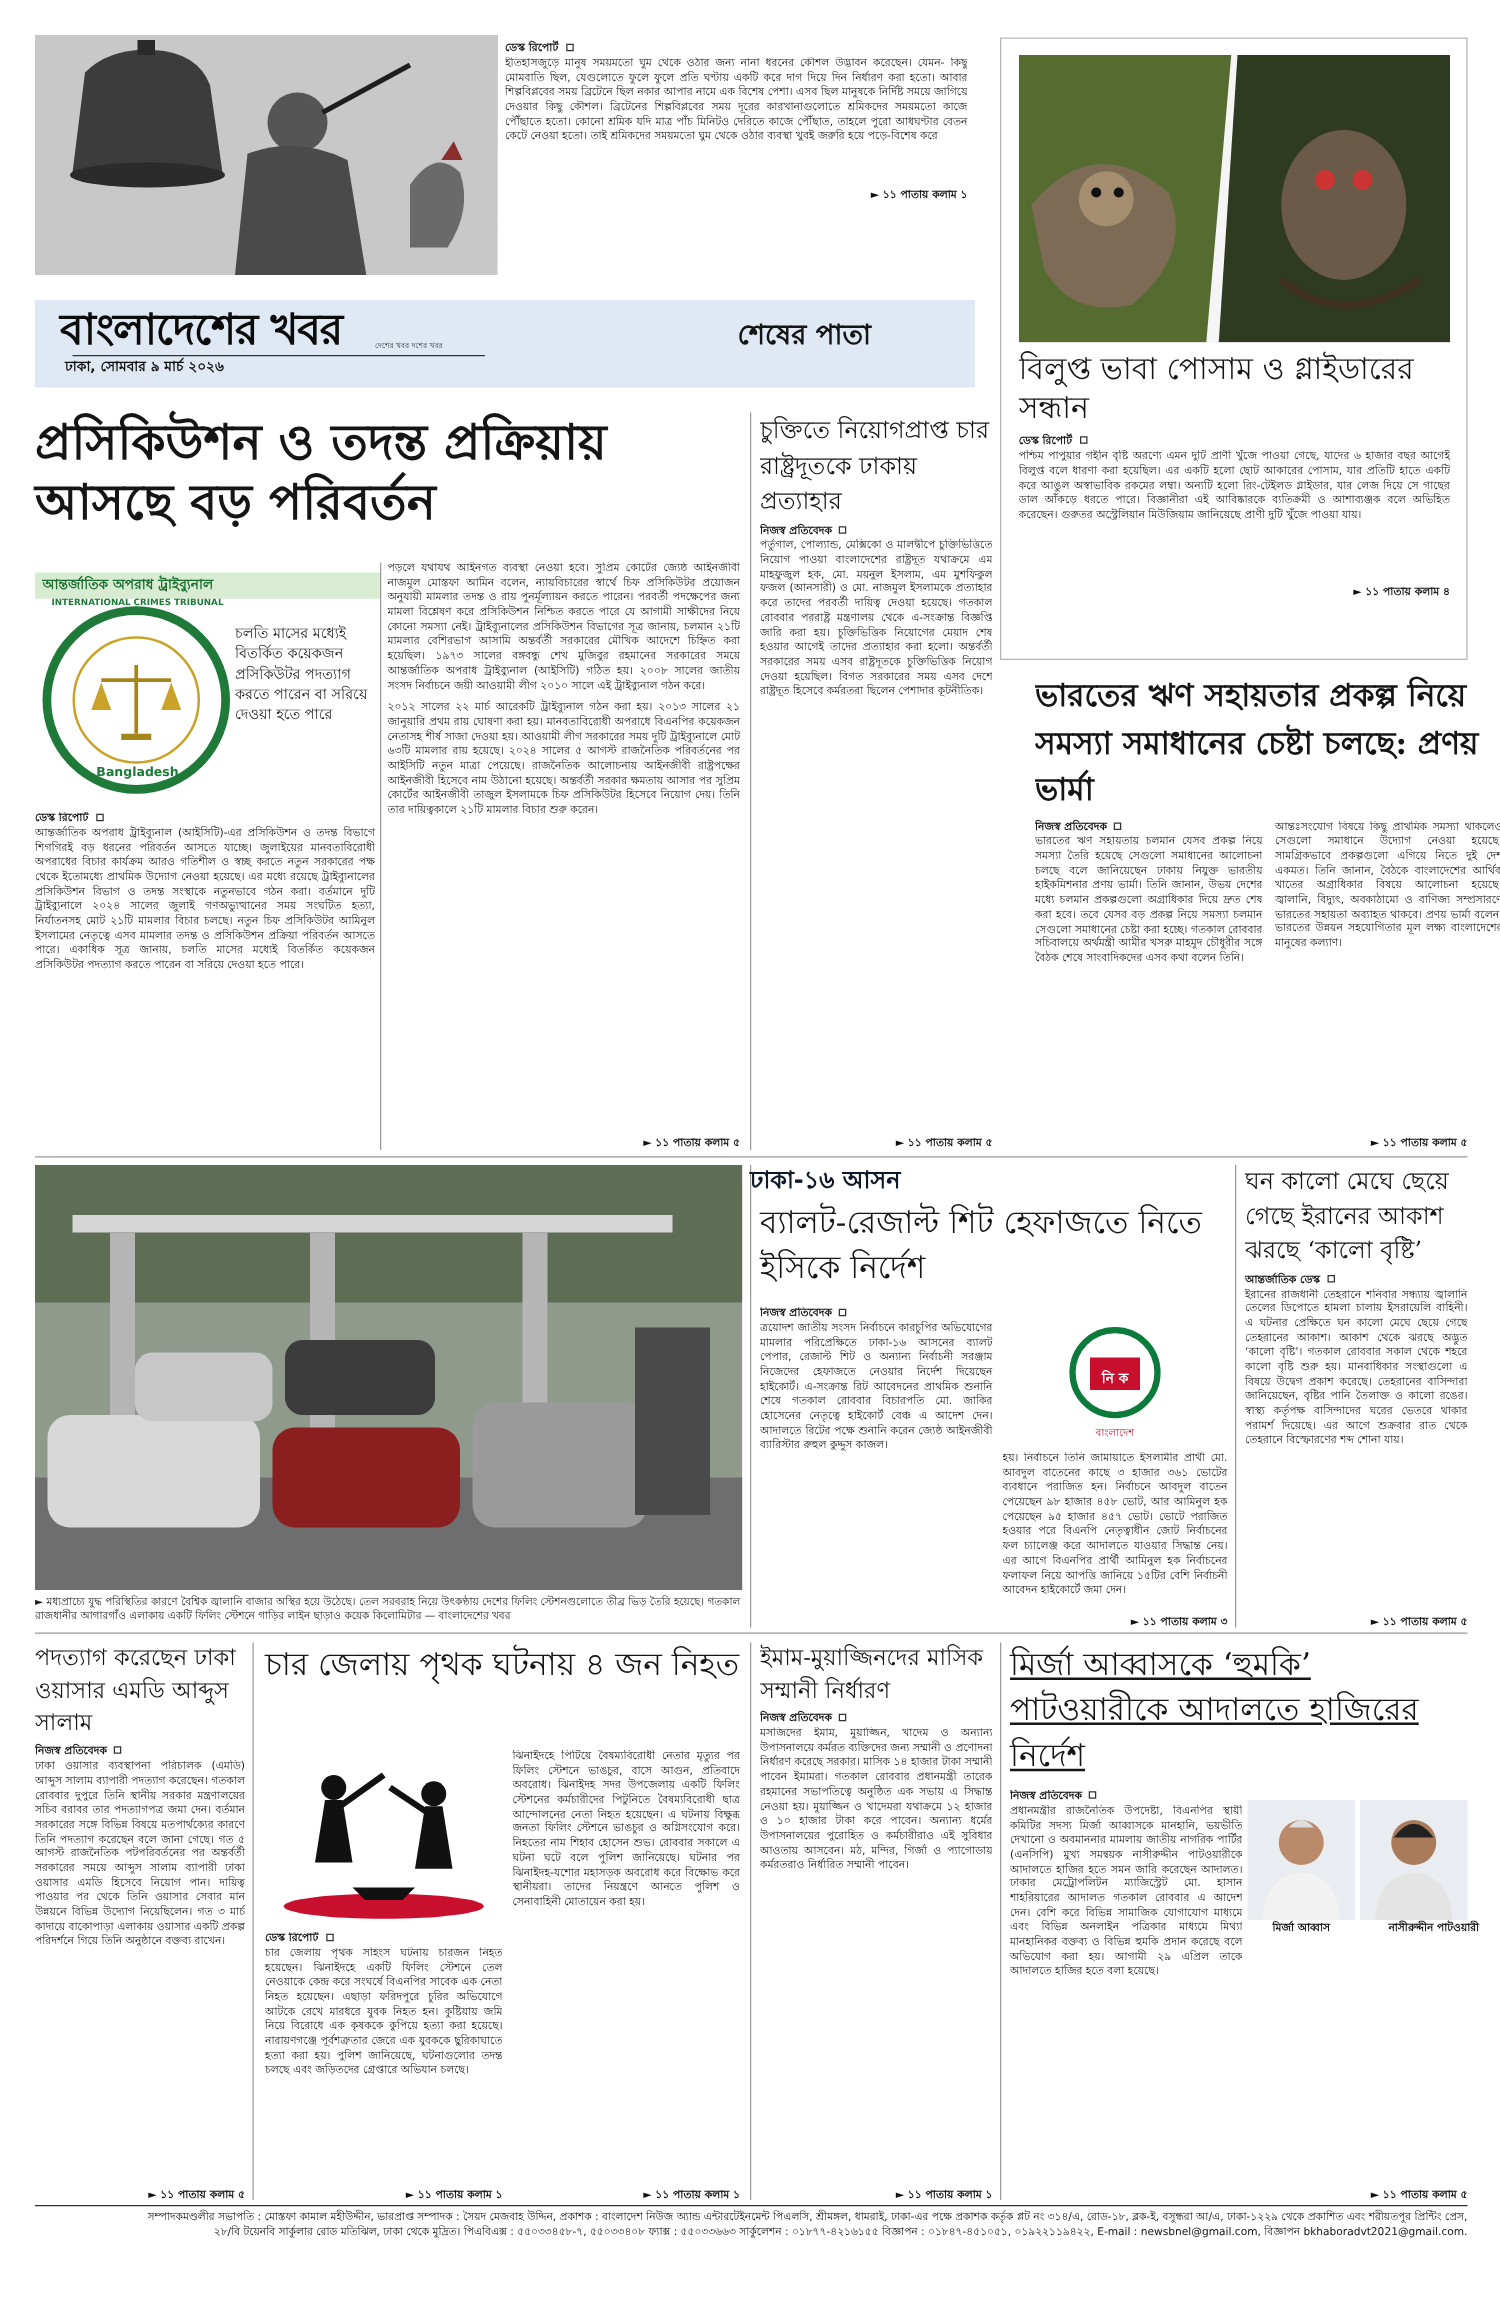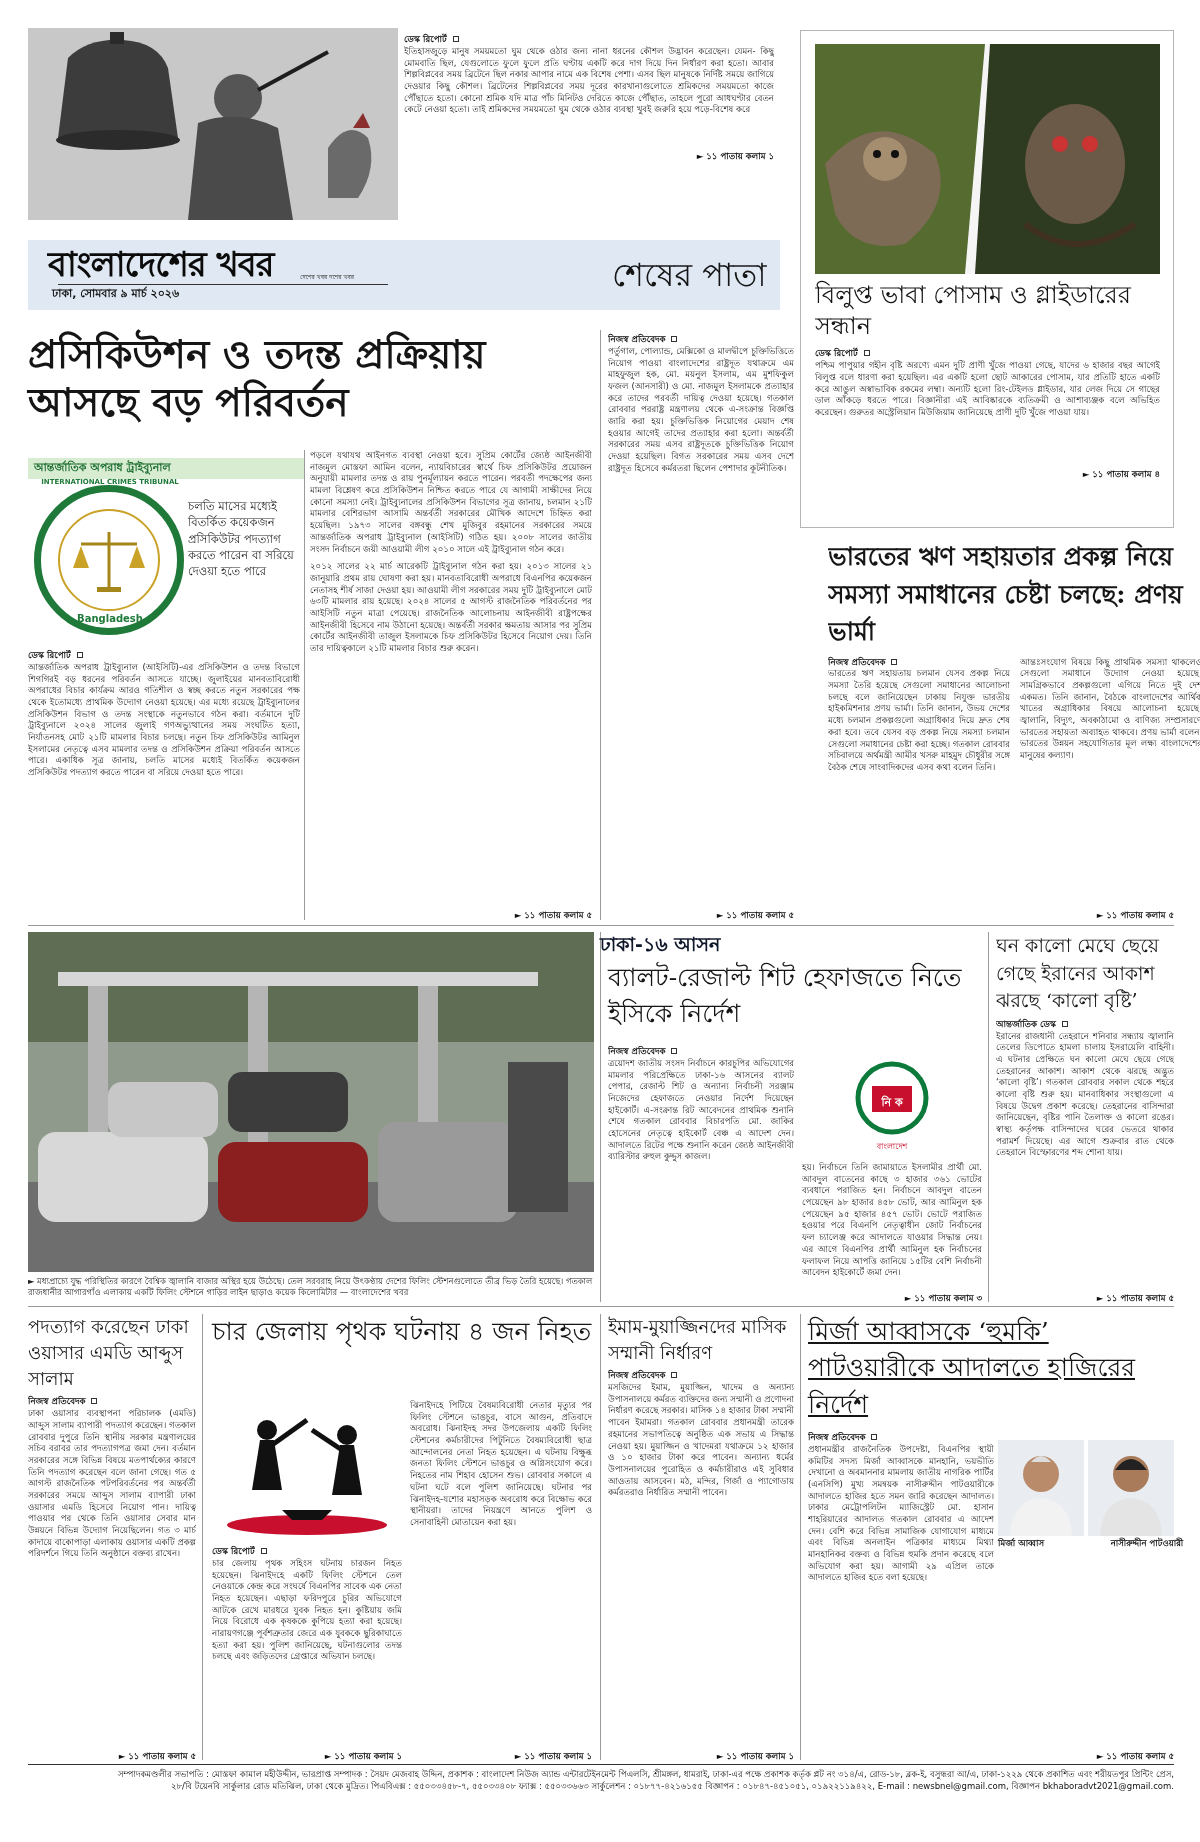--- a/index.html
+++ b/index.html
@@ -77,21 +77,21 @@
     <div class="jump">
       <span>► </span><span>১১ পাতায় কলাম ৪</span>
     </div>
   </div>
 
   <div class="abs masthead-box" style="left:28px;top:240px;width:752px;height:70px;"></div>
   <div class="abs logo" style="left:48px;top:242px;font-size:34px;">বাংলাদেশের খবর</div>
   <div class="abs" style="left:300px;top:273px;font-size:6px;color:#333;">দেশের খবর দশের খবর</div>
   <div class="abs" style="left:52px;top:287px;font-size:11px;font-weight:bold;">ঢাকা, সোমবার ৯ মার্চ ২০২৬</div>
   <div class="abs" style="left:58px;top:284px;width:330px;height:1px;background:#333;"></div>
-  <div class="abs hed" style="left:612px;top:254px;font-size:32px;font-weight:normal;">শেষের পাতা</div>
+  <div class="abs hed" style="left:590px;top:254px;font-size:22px;font-weight:bold;">শেষের পাতা</div>
 
   <div class="abs hed" style="left:28px;top:330px;width:570px;font-size:39px;line-height:1.24;">প্রসিকিউশন ও তদন্ত প্রক্রিয়ায় আসছে বড় পরিবর্তন</div>
 
   <div class="abs tag-green" style="left:28px;top:458px;width:276px;">আন্তর্জাতিক অপরাধ ট্রাইব্যুনাল</div>
 
   <div class="abs" style="left:34px;top:485px;width:150px;height:150px;border-radius:50%;border:7px solid #1f7a3a;background:#fff;">
     <svg width="136" height="136" viewBox="0 0 136 136">
       <circle cx="68" cy="68" r="50" fill="none" stroke="#c9a227" stroke-width="2"></circle>
       <line x1="68" y1="40" x2="68" y2="95" stroke="#a4861b" stroke-width="3"></line>
       <line x1="40" y1="52" x2="96" y2="52" stroke="#a4861b" stroke-width="3"></line>
@@ -117,20 +117,21 @@
     <div>পড়লে যথাযথ আইনগত ব্যবস্থা নেওয়া হবে। সুপ্রিম কোর্টের জ্যেষ্ঠ আইনজীবী নাজমুল মোস্তফা আমিন বলেন, ন্যায়বিচারের স্বার্থে চিফ প্রসিকিউটর প্রয়োজন অনুযায়ী মামলার তদন্ত ও রায় পুনর্মূল্যায়ন করতে পারেন। পরবর্তী পদক্ষেপের জন্য মামলা বিশ্লেষণ করে প্রসিকিউশন নিশ্চিত করতে পারে যে আগামী সাক্ষীদের নিয়ে কোনো সমস্যা নেই। ট্রাইব্যুনালের প্রসিকিউশন বিভাগের সূত্র জানায়, চলমান ২১টি মামলার বেশিরভাগ আসামি অন্তর্বর্তী সরকারের মৌখিক আদেশে চিহ্নিত করা হয়েছিল। ১৯৭৩ সালের বঙ্গবন্ধু শেখ মুজিবুর রহমানের সরকারের সময়ে আন্তর্জাতিক অপরাধ ট্রাইব্যুনাল (আইসিটি) গঠিত হয়। ২০০৮ সালের জাতীয় সংসদ নির্বাচনে জয়ী আওয়ামী লীগ ২০১০ সালে এই ট্রাইব্যুনাল গঠন করে।</div>
     <div style="height:6px"></div>
     <div>২০১২ সালের ২২ মার্চ আরেকটি ট্রাইব্যুনাল গঠন করা হয়। ২০১৩ সালের ২১ জানুয়ারি প্রথম রায় ঘোষণা করা হয়। মানবতাবিরোধী অপরাধে বিএনপির কয়েকজন নেতাসহ শীর্ষ সাজা দেওয়া হয়। আওয়ামী লীগ সরকারের সময় দুটি ট্রাইব্যুনালে মোট ৬৩টি মামলার রায় হয়েছে। ২০২৪ সালের ৫ আগস্ট রাজনৈতিক পরিবর্তনের পর আইসিটি নতুন মাত্রা পেয়েছে। রাজনৈতিক আলোচনায় আইনজীবী রাষ্ট্রপক্ষের আইনজীবী হিসেবে নাম উঠানো হয়েছে। অন্তর্বর্তী সরকার ক্ষমতায় আসার পর সুপ্রিম কোর্টের আইনজীবী তাজুল ইসলামকে চিফ প্রসিকিউটর হিসেবে নিয়োগ দেয়। তিনি তার দায়িত্বকালে ২১টি মামলার বিচার শুরু করেন।</div>
   </div>
   <div class="abs jump" style="left:400px;top:907px;width:192px;">
     <span>► </span><span>১১ পাতায় কলাম ৫</span>
   </div>
 
   <div class="rule-v" style="left:600px;top:330px;height:590px;"></div>
   <div class="col" style="left:608px;top:330px;width:186px;height:590px;">
+    <div class="hed" style="font-size:19px;line-height:1.5;font-weight:normal;">চুক্তিতে নিয়োগপ্রাপ্ত চার রাষ্ট্রদূতকে ঢাকায় প্রত্যাহার</div>
     <div style="margin-top:4px;">
       <span class="byline">নিজস্ব প্রতিবেদক</span>
       <span style="display:inline-block;width:6px;height:6px;border:1px solid #333;margin-left:3px;"></span>
     </div>
     <div class="body-text" style="height:420px;overflow:hidden;">পর্তুগাল, পোল্যান্ড, মেক্সিকো ও মালদ্বীপে চুক্তিভিত্তিতে নিয়োগ পাওয়া বাংলাদেশের রাষ্ট্রদূত যথাক্রমে এম মাহফুজুল হক, মো. ময়নুল ইসলাম, এম মুশফিকুল ফজল (আনসারী) ও মো. নাজমুল ইসলামকে প্রত্যাহার করে তাদের পরবর্তী দায়িত্ব দেওয়া হয়েছে। গতকাল রোববার পররাষ্ট্র মন্ত্রণালয় থেকে এ-সংক্রান্ত বিজ্ঞপ্তি জারি করা হয়। চুক্তিভিত্তিক নিয়োগের মেয়াদ শেষ হওয়ার আগেই তাদের প্রত্যাহার করা হলো। অন্তর্বর্তী সরকারের সময় এসব রাষ্ট্রদূতকে চুক্তিভিত্তিক নিয়োগ দেওয়া হয়েছিল। বিগত সরকারের সময় এসব দেশে রাষ্ট্রদূত হিসেবে কর্মরতরা ছিলেন পেশাদার কূটনীতিক।</div>
   </div>
   <div class="abs jump" style="left:608px;top:907px;width:186px;">
     <span>► </span><span>১১ পাতায় কলাম ৫</span>
   </div>
 
@@ -287,21 +288,21 @@
     <div class="body-text" style="height:302px;overflow:hidden;">প্রধানমন্ত্রীর রাজনৈতিক উপদেষ্টা, বিএনপির স্থায়ী কমিটির সদস্য মির্জা আব্বাসকে মানহানি, ভয়ভীতি দেখানো ও অবমাননার মামলায় জাতীয় নাগরিক পার্টির (এনসিপি) মুখ্য সমন্বয়ক নাসীরুদ্দীন পাটওয়ারীকে আদালতে হাজির হতে সমন জারি করেছেন আদালত। ঢাকার মেট্রোপলিটন ম্যাজিস্ট্রেট মো. হাসান শাহরিয়ারের আদালত গতকাল রোববার এ আদেশ দেন। বেশি করে বিভিন্ন সামাজিক যোগাযোগ মাধ্যমে এবং বিভিন্ন অনলাইন পত্রিকার মাধ্যমে মিথ্যা মানহানিকর বক্তব্য ও বিভিন্ন হুমকি প্রদান করেছে বলে অভিযোগ করা হয়। আগামী ২৯ এপ্রিল তাকে আদালতে হাজির হতে বলা হয়েছে।</div>
   </div>
 
   <div class="photo" style="left:998px;top:1440px;width:86px;height:96px;background:#e9edf2;">
     <svg width="86" height="96" viewBox="0 0 86 96">
       <circle cx="43" cy="34" r="18" fill="#b98b6b"></circle>
       <path d="M33 22 Q43 10 53 22" fill="#ddd"></path>
       <path d="M12 96 Q14 60 43 58 Q72 60 74 96 Z" fill="#f2f2f2"></path>
     </svg>
   </div>
-  <div class="abs" style="left:998px;top:1538px;width:86px;font-size:8.5px;font-weight:bold;">মির্জা আব্বাস</div>
+  <div class="abs" style="left:998px;top:1538px;width:86px;text-align:center;font-size:8.5px;font-weight:bold;">মির্জা আব্বাস</div>
   <div class="photo" style="left:1088px;top:1440px;width:86px;height:96px;background:#e9edf2;">
     <svg width="86" height="96" viewBox="0 0 86 96">
       <circle cx="43" cy="34" r="18" fill="#a97b5a"></circle>
       <path d="M27 30 Q43 8 59 30" fill="#222"></path>
       <path d="M12 96 Q14 60 43 58 Q72 60 74 96 Z" fill="#e4e4e4"></path>
     </svg>
   </div>
   <div class="abs" style="left:1088px;top:1538px;width:86px;text-align:center;font-size:8.5px;font-weight:bold;margin-left:16px;">নাসীরুদ্দীন পাটওয়ারী</div>
   <div class="abs jump" style="left:998px;top:1748px;width:176px;">
     <span>► </span><span>১১ পাতায় কলাম ৫</span>

